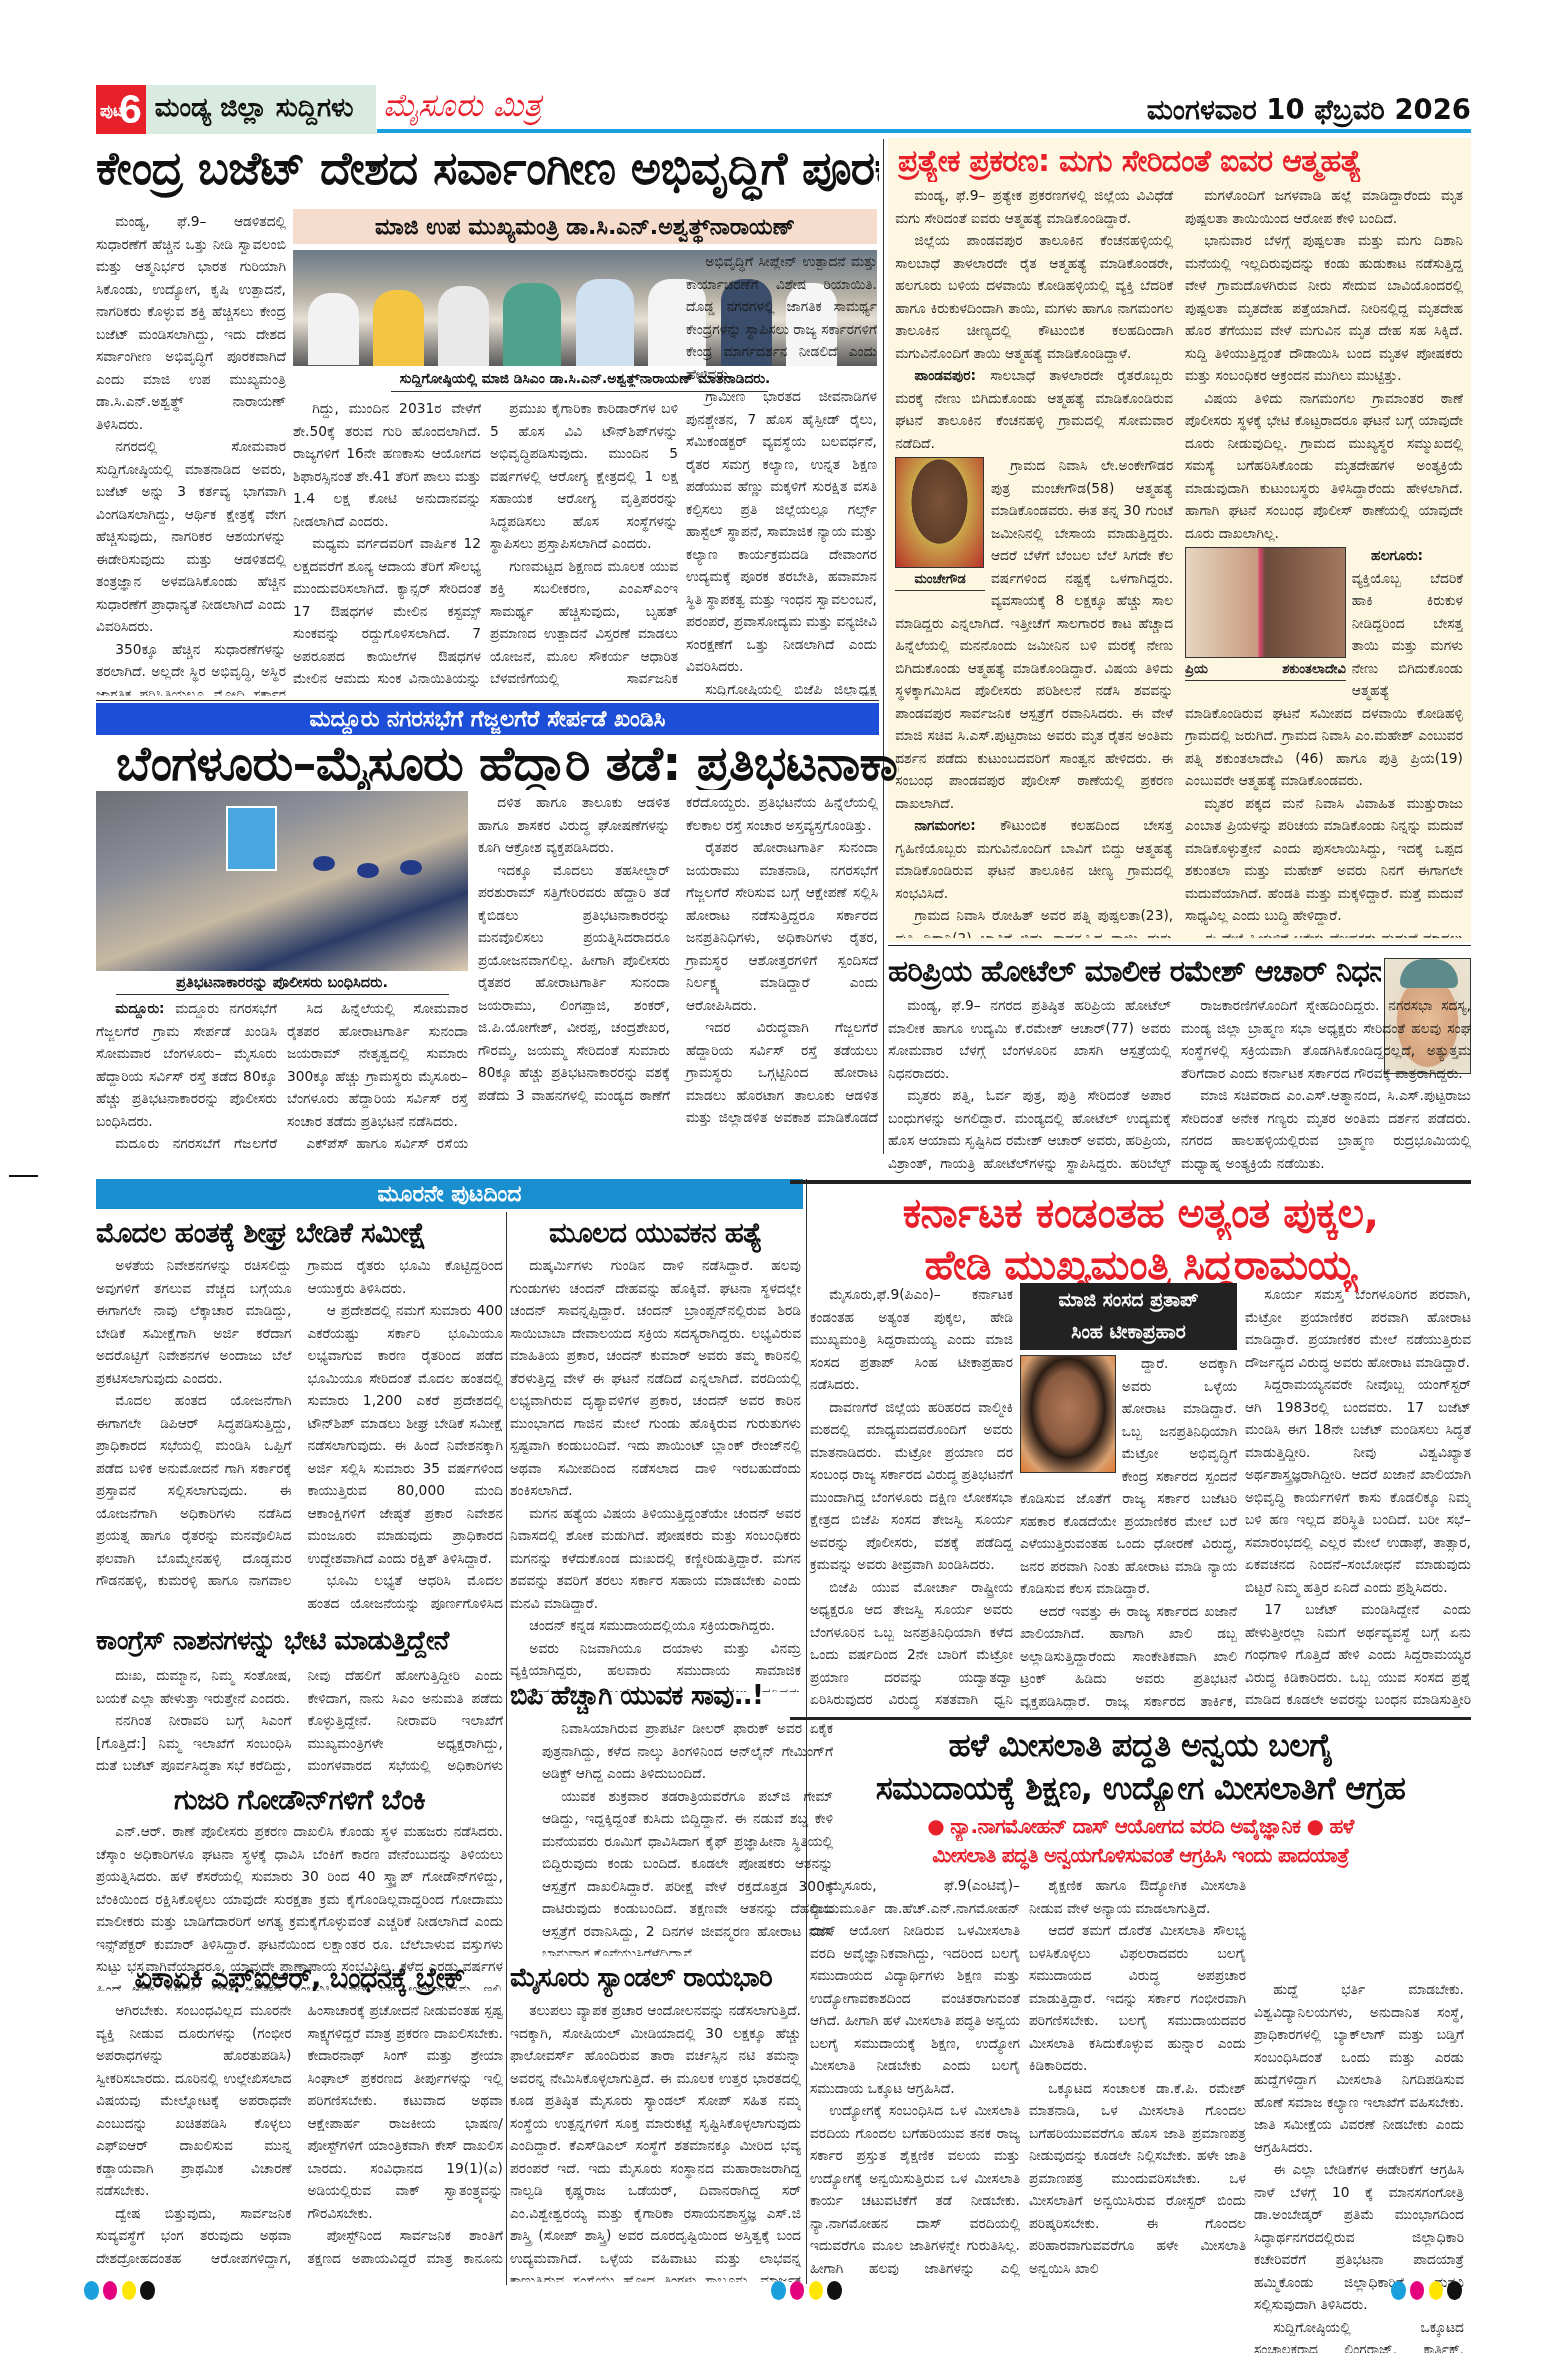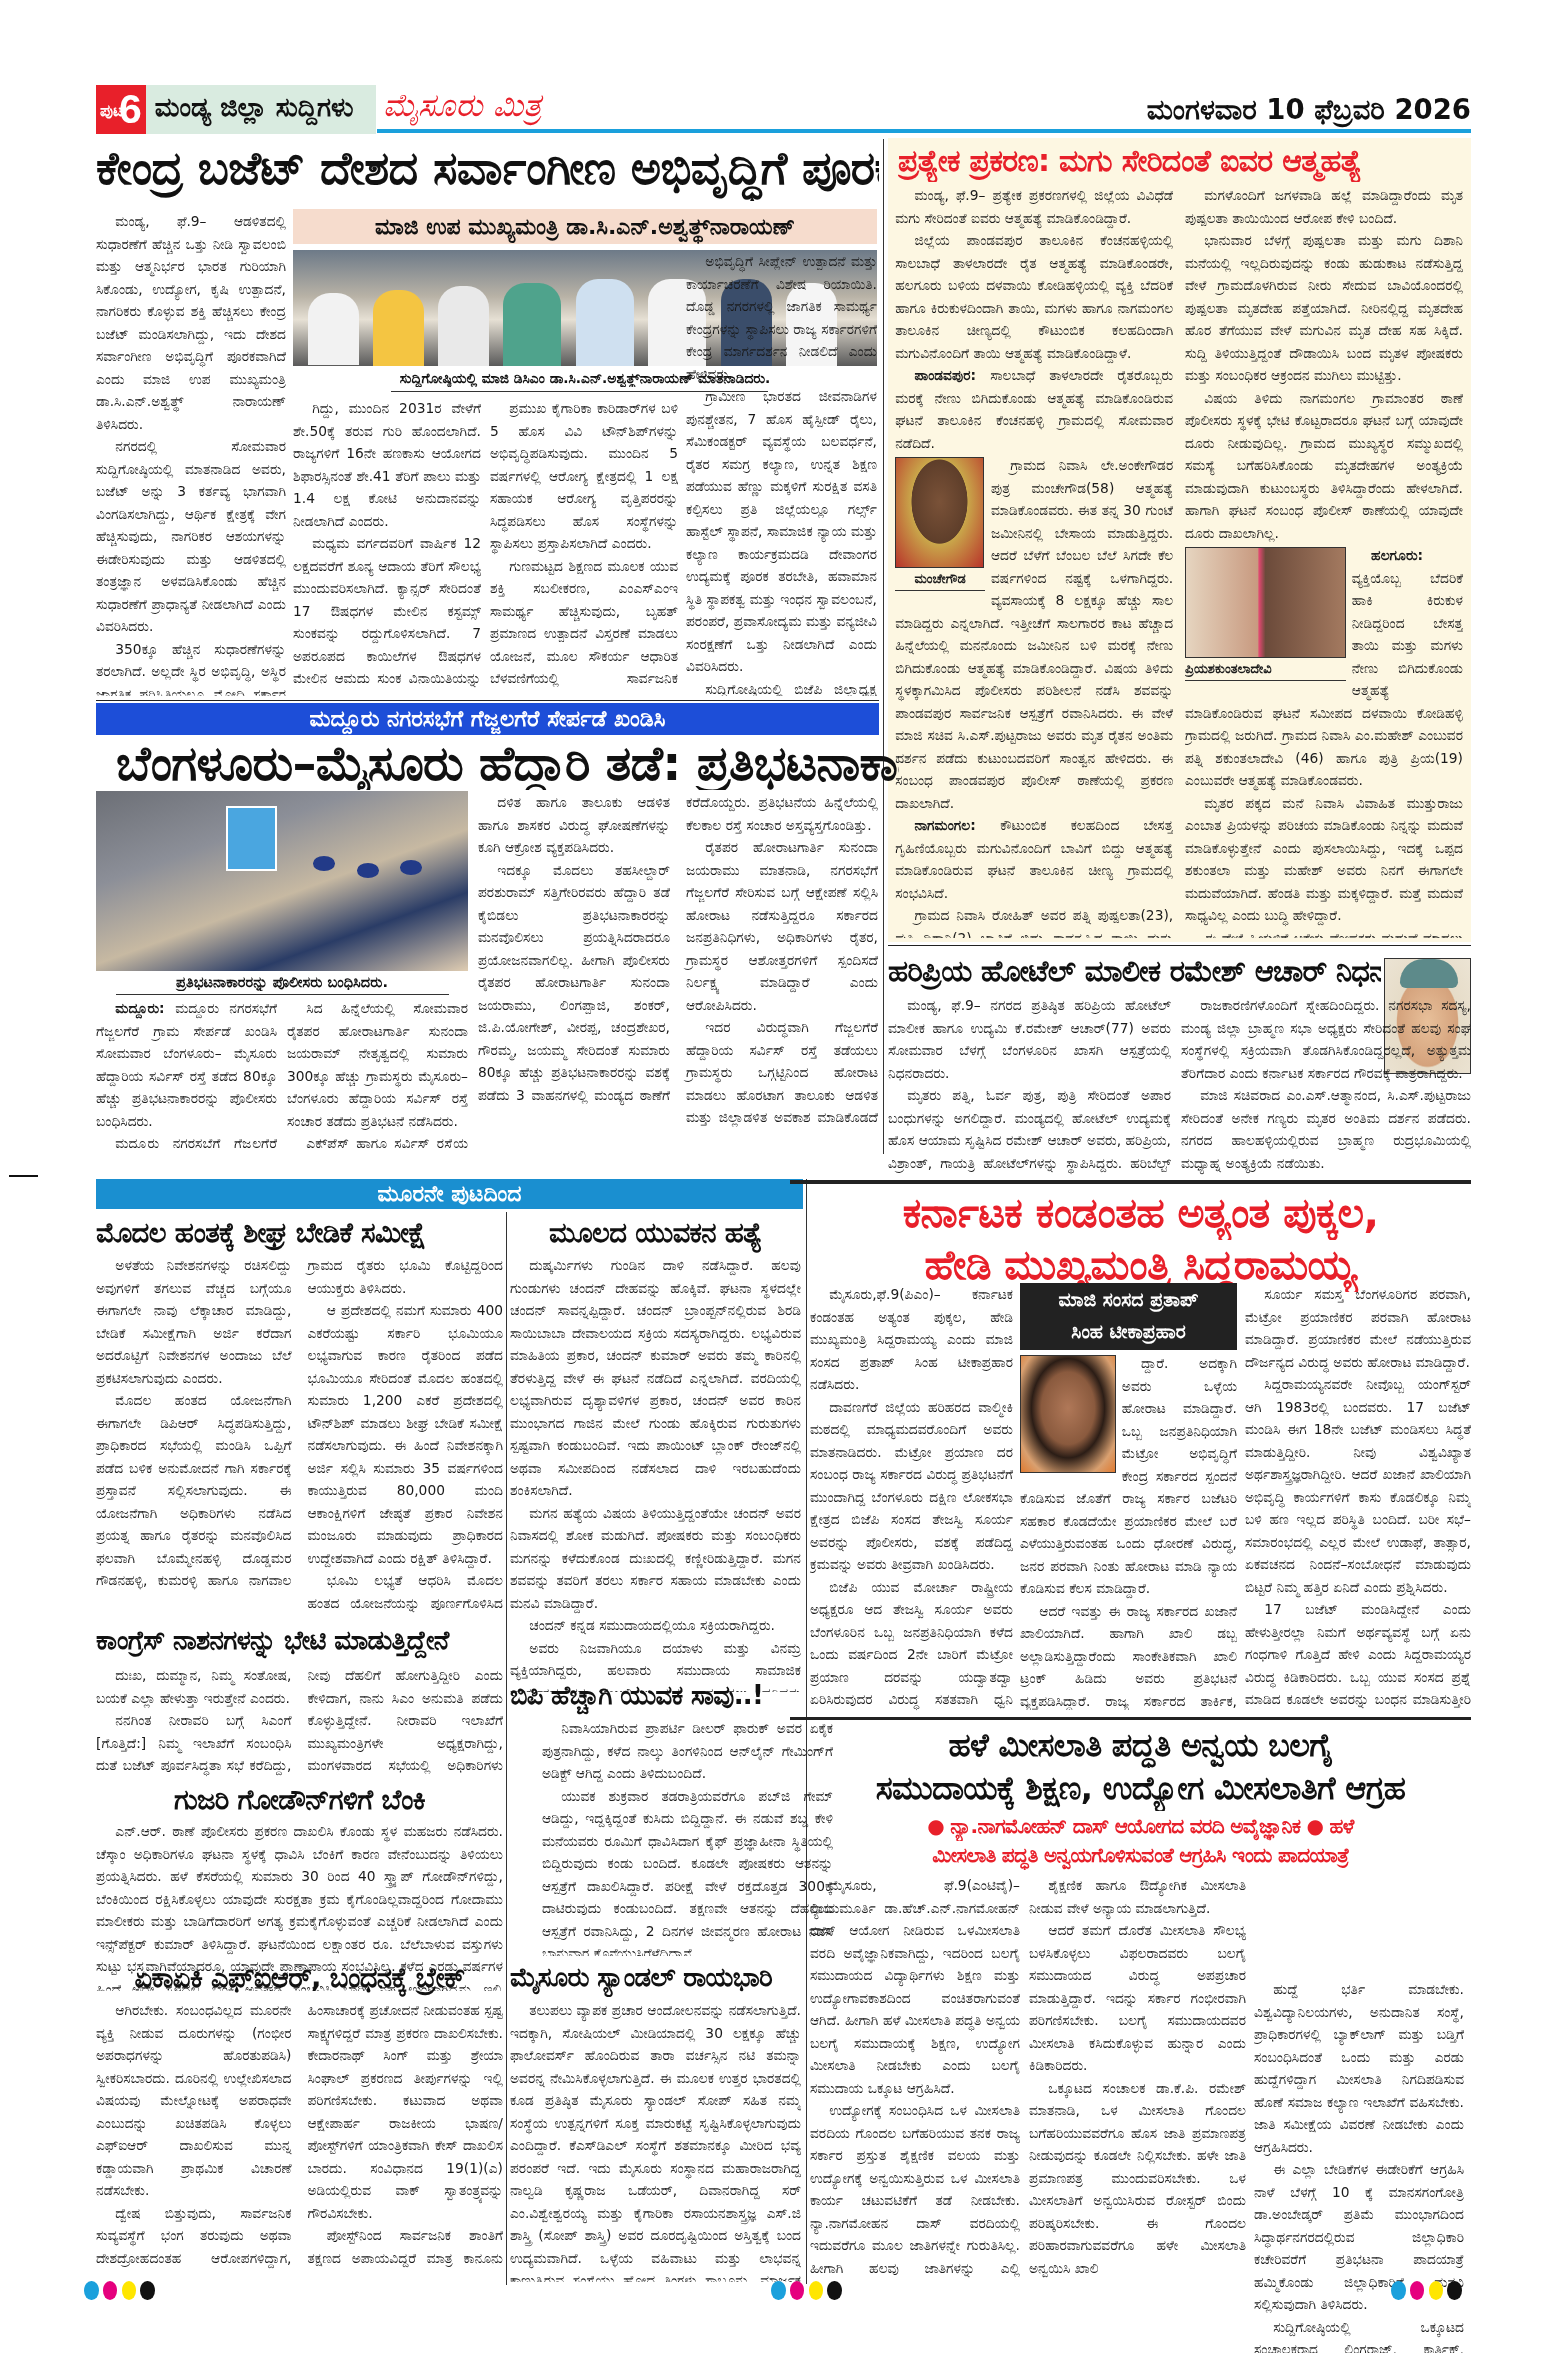--- a/index.html
+++ b/index.html
@@ -84,21 +84,21 @@
     <p><span class="dl">ನಾಗಮಂಗಲ: </span>ಕೌಟುಂಬಿಕ ಕಲಹದಿಂದ ಬೇಸತ್ತ ಗೃಹಿಣಿಯೊಬ್ಬರು ಮಗುವಿನೊಂದಿಗೆ ಬಾವಿಗೆ ಬಿದ್ದು ಆತ್ಮಹತ್ಯೆ ಮಾಡಿಕೊಂಡಿರುವ ಘಟನೆ ತಾಲೂಕಿನ ಚೀಣ್ಯ ಗ್ರಾಮದಲ್ಲಿ ಸಂಭವಿಸಿದೆ.</p>
     <p>ಗ್ರಾಮದ ನಿವಾಸಿ ರೋಹಿತ್ ಅವರ ಪತ್ನಿ ಪುಷ್ಪಲತಾ(23), ಪುತ್ರಿ ದಿಶಾನಿ(2) ಬಾವಿಗೆ ಬಿದ್ದು ಸಾವನ್ನಪ್ಪಿದ ತಾಯಿ ಮತ್ತು ಮಗು. ಗಂಡನ ಮನೆಯವರ ಕಿರುಕುಳದಿಂದ ಬೇಸತ್ತು ಆತ್ಮಹತ್ಯೆ ಮಾಡಿಕೊಂಡಿರಬಹುದೆಂದು ಶಂಕಿಸಲಾಗಿದೆ.</p>
 
   </div>
   <div class="abs body-text cutoff" style="left:297px;top:46px;width:278px;height:754px;">
     <p>ಮಗಳೊಂದಿಗೆ ಜಗಳವಾಡಿ ಹಲ್ಲೆ ಮಾಡಿದ್ದಾರೆಂದು ಮೃತ ಪುಷ್ಪಲತಾ ತಾಯಿಯಿಂದ ಆರೋಪ ಕೇಳಿ ಬಂದಿದೆ.</p>
     <p>ಭಾನುವಾರ ಬೆಳಗ್ಗೆ ಪುಷ್ಪಲತಾ ಮತ್ತು ಮಗು ದಿಶಾನಿ ಮನೆಯಲ್ಲಿ ಇಲ್ಲದಿರುವುದನ್ನು ಕಂಡು ಹುಡುಕಾಟ ನಡೆಸುತ್ತಿದ್ದ ವೇಳೆ ಗ್ರಾಮದೊಳಗಿರುವ ನೀರು ಸೇದುವ ಬಾವಿಯೊಂದರಲ್ಲಿ ಪುಷ್ಪಲತಾ ಮೃತದೇಹ ಪತ್ತೆಯಾಗಿದೆ. ನೀರಿನಲ್ಲಿದ್ದ ಮೃತದೇಹ ಹೊರ ತೆಗೆಯುವ ವೇಳೆ ಮಗುವಿನ ಮೃತ ದೇಹ ಸಹ ಸಿಕ್ಕಿದೆ. ಸುದ್ದಿ ತಿಳಿಯುತ್ತಿದ್ದಂತೆ ದೌಡಾಯಿಸಿ ಬಂದ ಮೃತಳ ಪೋಷಕರು ಮತ್ತು ಸಂಬಂಧಿಕರ ಆಕ್ರಂದನ ಮುಗಿಲು ಮುಟ್ಟಿತ್ತು.</p>
     <p>ವಿಷಯ ತಿಳಿದು ನಾಗಮಂಗಲ ಗ್ರಾಮಾಂತರ ಠಾಣೆ ಪೊಲೀಸರು ಸ್ಥಳಕ್ಕೆ ಭೇಟಿ ಕೊಟ್ಟರಾದರೂ ಘಟನೆ ಬಗ್ಗೆ ಯಾವುದೇ ದೂರು ನೀಡುವುದಿಲ್ಲ. ಗ್ರಾಮದ ಮುಖ್ಯಸ್ಥರ ಸಮ್ಮುಖದಲ್ಲಿ ಸಮಸ್ಯೆ ಬಗೆಹರಿಸಿಕೊಂಡು ಮೃತದೇಹಗಳ ಅಂತ್ಯಕ್ರಿಯೆ ಮಾಡುವುದಾಗಿ ಕುಟುಂಬಸ್ಥರು ತಿಳಿಸಿದ್ದಾರೆಂದು ಹೇಳಲಾಗಿದೆ. ಹಾಗಾಗಿ ಘಟನೆ ಸಂಬಂಧ ಪೊಲೀಸ್ ಠಾಣೆಯಲ್ಲಿ ಯಾವುದೇ ದೂರು ದಾಖಲಾಗಿಲ್ಲ.</p>
     <div style="float:left;width:161px;margin:2.9px 5.8px 2.9px 0;">
       <div class="photo" style="width:159px;height:109px;background:linear-gradient(90deg,#e6d5c0 0%,#c89a80 45%,#e04870 46%,#6b4a3a 50%,#a47a60 100%);border:0.7px solid #333;"></div>
-      <div style="display:flex;justify-content:flex-start;font-weight:bold;font-size:13px;border-bottom:1.4px solid #333;">
+      <div style="display:flex;justify-content:space-between;font-weight:bold;font-size:13px;border-bottom:1.4px solid #333;">
         <span>ಪ್ರಿಯ</span>
         <span>ಶಕುಂತಲಾದೇವಿ</span>
       </div>
     </div>
     <p><span class="dl">ಹಲಗೂರು: </span>ವ್ಯಕ್ತಿಯೊಬ್ಬ ಬೆದರಿಕೆ ಹಾಕಿ ಕಿರುಕುಳ ನೀಡಿದ್ದರಿಂದ ಬೇಸತ್ತ ತಾಯಿ ಮತ್ತು ಮಗಳು ನೇಣು ಬಿಗಿದುಕೊಂಡು ಆತ್ಮಹತ್ಯೆ ಮಾಡಿಕೊಂಡಿರುವ ಘಟನೆ ಸಮೀಪದ ದಳವಾಯಿ ಕೋಡಿಹಳ್ಳಿ ಗ್ರಾಮದಲ್ಲಿ ಜರುಗಿದೆ. ಗ್ರಾಮದ ನಿವಾಸಿ ಎಂ.ಮಹೇಶ್ ಎಂಬುವರ ಪತ್ನಿ ಶಕುಂತಲಾದೇವಿ (46) ಹಾಗೂ ಪುತ್ರಿ ಪ್ರಿಯ(19) ಎಂಬುವರೇ ಆತ್ಮಹತ್ಯೆ ಮಾಡಿಕೊಂಡವರು.</p>
     <p>ಮೃತರ ಪಕ್ಕದ ಮನೆ ನಿವಾಸಿ ವಿವಾಹಿತ ಮುತ್ತುರಾಜು ಎಂಬಾತ ಪ್ರಿಯಳನ್ನು ಪರಿಚಯ ಮಾಡಿಕೊಂಡು ನಿನ್ನನ್ನು ಮದುವೆ ಮಾಡಿಕೊಳ್ಳುತ್ತೇನೆ ಎಂದು ಪುಸಲಾಯಿಸಿದ್ದು, ಇದಕ್ಕೆ ಒಪ್ಪದ ಶಕುಂತಲಾ ಮತ್ತು ಮಹೇಶ್ ಅವರು ನಿನಗೆ ಈಗಾಗಲೇ ಮದುವೆಯಾಗಿದೆ. ಹೆಂಡತಿ ಮತ್ತು ಮಕ್ಕಳಿದ್ದಾರೆ. ಮತ್ತೆ ಮದುವೆ ಸಾಧ್ಯವಿಲ್ಲ ಎಂದು ಬುದ್ಧಿ ಹೇಳಿದ್ದಾರೆ.</p>
     <p>ಈ ವೇಳೆ ಪ್ರಿಯಳಿಗೆ ಆಕೆಯ ಪೋಷಕರು ಮದುವೆ ಮಾಡಲು ಸಿದ್ಧತೆ ಮಾಡಿಕೊಳ್ಳುತ್ತಿರುವ ವಿಷಯ ತಿಳಿದ ಮುತ್ತುರಾಜು ಶಕುಂತಲಾಗೆ ಕರೆ ಮಾಡಿ ಪ್ರಿಯಳನ್ನು ಬೇರೆಯವರಿಗೆ ಮದುವೆ ಮಾಡಿದರೆ ನಿಮ್ಮನ್ನು ಕೊಲೆ ಮಾಡುವುದಾಗಿ ಬೆದರಿಕೆ ಹಾಕಿದ್ದಾನೆ. ಇದರಿಂದ ಮನನೊಂದ ಶಕುಂತಲಾ ಮತ್ತು ಪ್ರಿಯ ಇಬ್ಬರು ಭಾನುವಾರ ಮನೆಯಲ್ಲಿ ನೇಣು ಬಿಗಿದುಕೊಂಡು ಆತ್ಮಹತ್ಯೆ ಮಾಡಿಕೊಂಡಿದ್ದಾರೆ ಎಂದು ಶಕುಂತಲಾ ಪತಿ ಮಹೇಶ್ ದೂರಿನಲ್ಲಿ ತಿಳಿಸಿದ್ದಾರೆ. ಈ ಸಂಬಂಧ ಹಲಗೂರು ಪೊಲೀಸ್ ಠಾಣೆಯಲ್ಲಿ ಪ್ರಕರಣ ದಾಖಲಾಗಿದೆ.</p>
   </div>
 </div>
 

